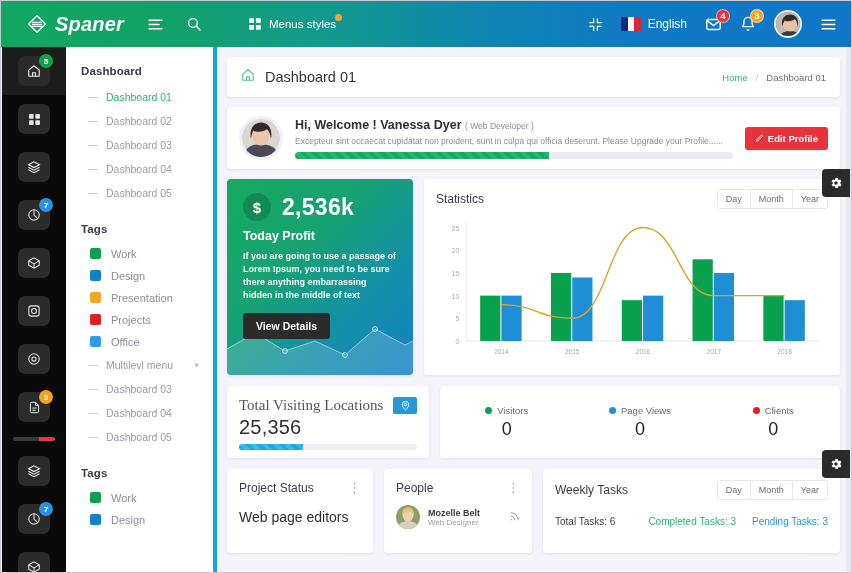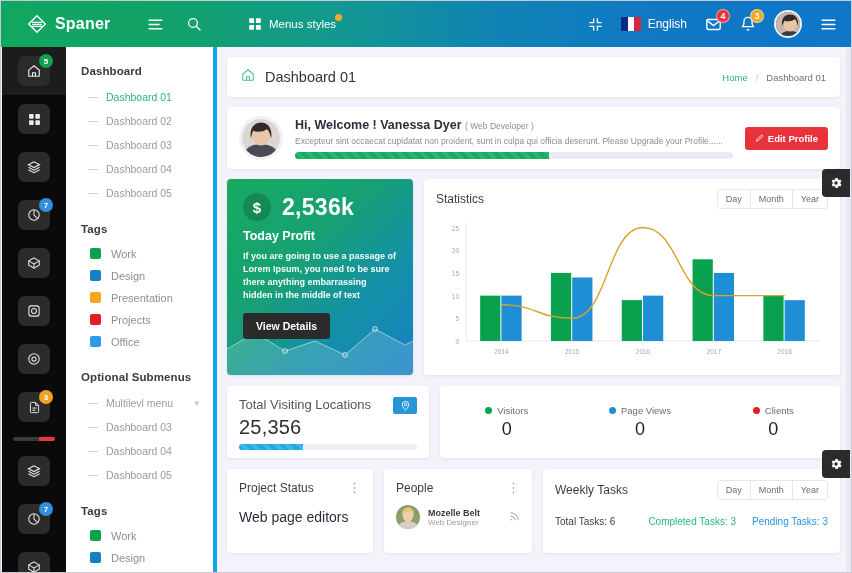--- a/index.html
+++ b/index.html
@@ -24,21 +24,21 @@
     background: linear-gradient(90deg, #11a760 0%, #12a267 18%, #129a8d 38%, #1083b3 58%, #0f79c4 75%, #0f76c9 100%);
     display: flex; align-items: center;
     z-index: 40;
   }
   .brand {
     display: flex; align-items: center; gap: 8px;
     width: 128px; padding-left: 26px;
   }
   .brand-logo { width: 20px; height: 20px; display:block; }
   .brand-name {
-    color: #ffffff; font-size: 16px; font-weight: bold; letter-spacing: .2px;
+    color: #ffffff; font-size: 20px; font-weight: bold; letter-spacing: .2px; font-style: italic;
   }
   .hdr-icon {
     color: #ffffff; display: flex; align-items: center; justify-content: center;
     cursor: pointer;
   }
   .hdr-left-icons { display: flex; align-items: center; gap: 22px; margin-left: 18px; }
   .menus-styles {
     display: flex; align-items: center; gap: 7px; margin-left: 24px; position: relative;
   }
   .menus-styles-label { color: #ffffff; font-size: 11.5px; }
@@ -220,21 +220,21 @@
     font-size: 9px; color: #6c6c7a; padding: 4px 8px; cursor: pointer;
     border-right: 1px solid #e6e6ef; background: #fff;
   }
   .seg div:last-child { border-right: none; }
   .chart-wrap { margin-top: 6px; }
 
   
   .row3 { display: flex; gap: 11px; margin: 11px 12px 0 10px; }
   .visit-card { width: 202px; height: 72px; padding: 11px 12px; }
   .visit-head { display: flex; align-items: flex-start; }
-  .visit-label { font-size: 13px; color: #55555f; }
+  .visit-label { font-size: 15px; color: #55555f; font-family: Liberation Serif, serif; }
   .visit-pin {
     margin-left: auto; width: 24px; height: 17px; border-radius: 2px;
     background: #2596d6; display: flex; align-items: center; justify-content: center;
     color: #fff;
   }
   .visit-num { font-size: 20px; color: #2e2e3a; margin-top: 2px; letter-spacing: .2px; }
   .visit-bar { margin-top: 5px; height: 6px; border-radius: 3px; background: #eeeef4; overflow: hidden; }
   .visit-bar-in {
     height: 100%; width: 36%;
     background-image: repeating-linear-gradient(45deg,#23a8dd 0 4px,#36bbe9 4px 8px);
@@ -518,21 +518,20 @@
     </div>
     <div class="tag-link">
       <span class="tag-swatch" style="background:#dd1f26"></span>
       <span>Projects</span>
     </div>
     <div class="tag-link">
       <span class="tag-swatch" style="background:#2e9bea"></span>
       <span>Office</span>
     </div>
 
-    <div class="menu-title">Optional Submenus</div>
     <div class="menu-link">
       <span class="dash">—</span>
       <span>Multilevl menu</span>
       <span class="caret">▾</span>
     </div>
     <div class="menu-link">
       <span class="dash">—</span>
       <span>Dashboard 03</span>
     </div>
     <div class="menu-link">

